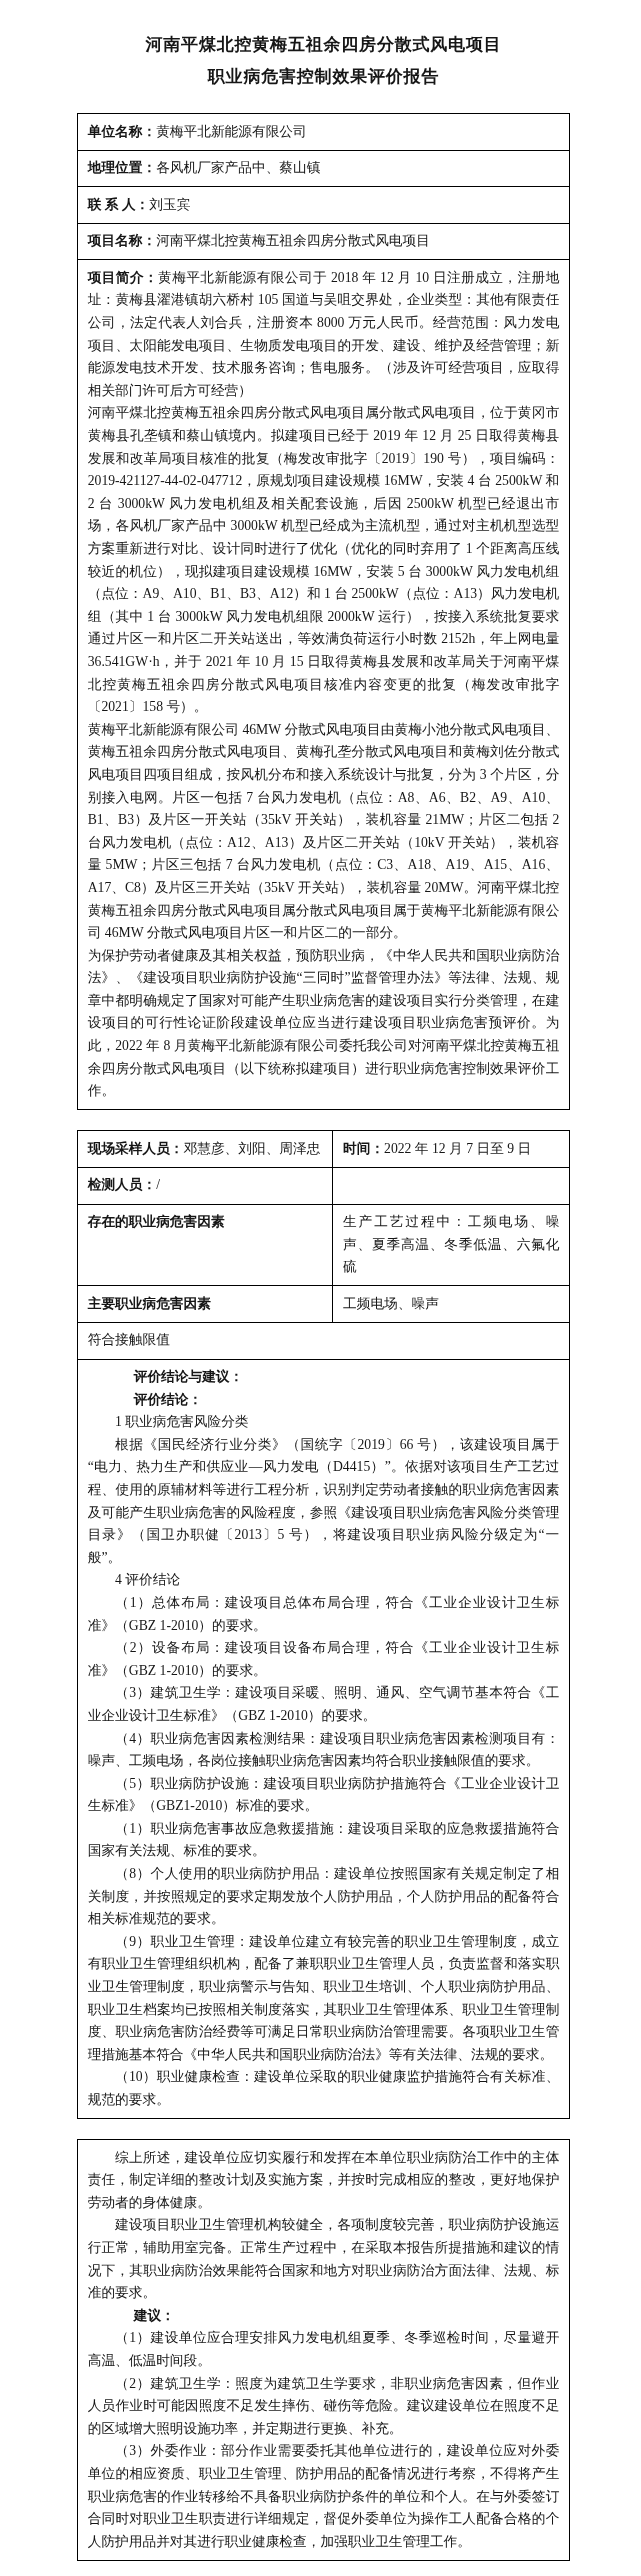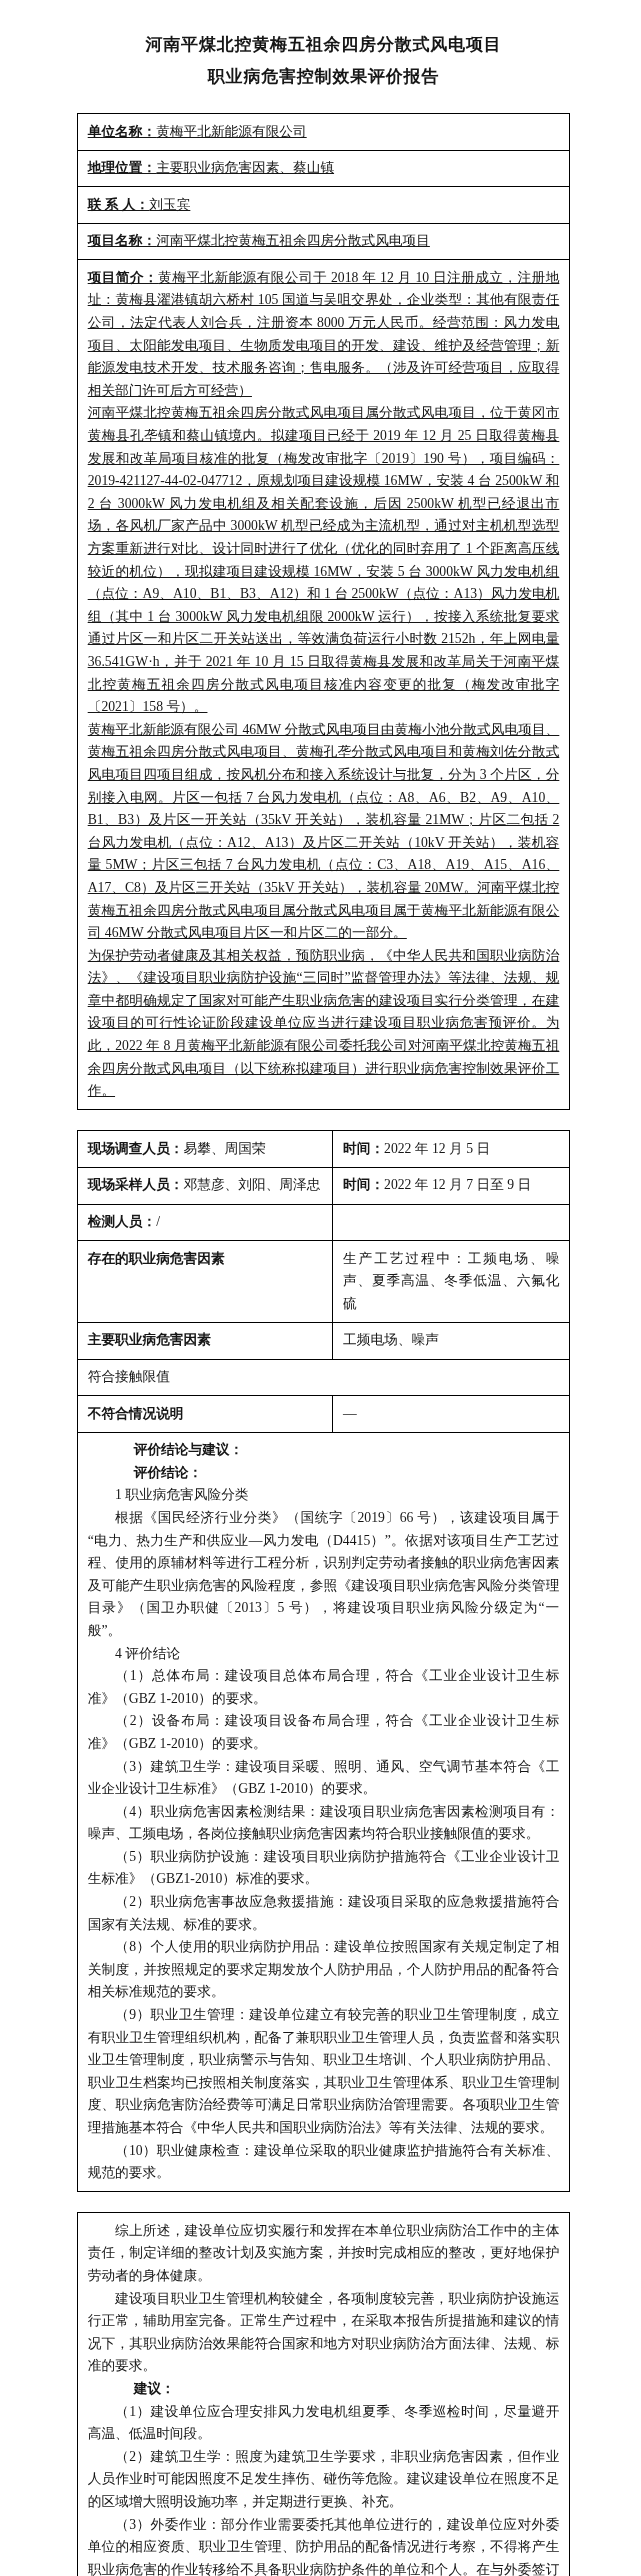--- a/index.html
+++ b/index.html
@@ -27,21 +27,20 @@
     border: 1.6px solid #000;
     font-size: 13.7px;
     line-height: 22.6px;
     text-align: justify;
     margin-top: 20px;
   }
   .box:first-of-type { margin-top: 0; }
   .irow {
     padding: 6.5px 9.7px;
     border-top: 0.8px solid #000;
-    text-decoration: underline;
   }
   .irow:first-child { border-top: none; }
   .lbl { font-weight: bold; }
   
   .trow {
     display: flex;
     border-top: 0.8px solid #000;
   }
   .trow:first-child { border-top: none; }
   .tcell-l {
@@ -72,75 +71,67 @@
   <div class="title-block">
     <div class="title-line">河南平煤北控黄梅五祖余四房分散式风电项目</div>
     <div class="title-line">职业病危害控制效果评价报告</div>
   </div>
 
   <div class="box">
     <div class="irow">
       <b class="lbl">单位名称：</b><span>黄梅平北新能源有限公司</span>
     </div>
     <div class="irow">
-      <b class="lbl">地理位置：</b><span>主要职业病危害因素、蔡山镇</span>
+      <b class="lbl">地理位置：</b><span>各风机厂家产品中、蔡山镇</span>
     </div>
     <div class="irow">
       <b class="lbl">联 系 人：</b><span>刘玉宾</span>
     </div>
     <div class="irow">
       <b class="lbl">项目名称：</b><span>河南平煤北控黄梅五祖余四房分散式风电项目</span>
     </div>
     <div class="irow">
         <div class="para"><b class="lbl">项目简介：</b>黄梅平北新能源有限公司于 2018 年 12 月 10 日注册成立，注册地址：黄梅县濯港镇胡六桥村 105 国道与吴咀交界处，企业类型：其他有限责任公司，法定代表人刘合兵，注册资本 8000 万元人民币。经营范围：风力发电项目、太阳能发电项目、生物质发电项目的开发、建设、维护及经营管理；新能源发电技术开发、技术服务咨询；售电服务。（涉及许可经营项目，应取得相关部门许可后方可经营）</div>
         <div class="para">河南平煤北控黄梅五祖余四房分散式风电项目属分散式风电项目，位于黄冈市黄梅县孔垄镇和蔡山镇境内。拟建项目已经于 2019 年 12 月 25 日取得黄梅县发展和改革局项目核准的批复（梅发改审批字〔2019〕190 号），项目编码：2019-421127-44-02-047712，原规划项目建设规模 16MW，安装 4 台 2500kW 和 2 台 3000kW 风力发电机组及相关配套设施，后因 2500kW 机型已经退出市场，各风机厂家产品中 3000kW 机型已经成为主流机型，通过对主机机型选型方案重新进行对比、设计同时进行了优化（优化的同时弃用了 1 个距离高压线较近的机位），现拟建项目建设规模 16MW，安装 5 台 3000kW 风力发电机组（点位：A9、A10、B1、B3、A12）和 1 台 2500kW（点位：A13）风力发电机组（其中 1 台 3000kW 风力发电机组限 2000kW 运行），按接入系统批复要求通过片区一和片区二开关站送出，等效满负荷运行小时数 2152h，年上网电量 36.541GW·h，并于 2021 年 10 月 15 日取得黄梅县发展和改革局关于河南平煤北控黄梅五祖余四房分散式风电项目核准内容变更的批复（梅发改审批字〔2021〕158 号）。</div>
         <div class="para">黄梅平北新能源有限公司 46MW 分散式风电项目由黄梅小池分散式风电项目、黄梅五祖余四房分散式风电项目、黄梅孔垄分散式风电项目和黄梅刘佐分散式风电项目四项目组成，按风机分布和接入系统设计与批复，分为 3 个片区，分别接入电网。片区一包括 7 台风力发电机（点位：A8、A6、B2、A9、A10、B1、B3）及片区一开关站（35kV 开关站），装机容量 21MW；片区二包括 2 台风力发电机（点位：A12、A13）及片区二开关站（10kV 开关站），装机容量 5MW；片区三包括 7 台风力发电机（点位：C3、A18、A19、A15、A16、A17、C8）及片区三开关站（35kV 开关站），装机容量 20MW。河南平煤北控黄梅五祖余四房分散式风电项目属分散式风电项目属于黄梅平北新能源有限公司 46MW 分散式风电项目片区一和片区二的一部分。</div>
         <div class="para">为保护劳动者健康及其相关权益，预防职业病，《中华人民共和国职业病防治法》、《建设项目职业病防护设施“三同时”监督管理办法》等法律、法规、规章中都明确规定了国家对可能产生职业病危害的建设项目实行分类管理，在建设项目的可行性论证阶段建设单位应当进行建设项目职业病危害预评价。为此，2022 年 8 月黄梅平北新能源有限公司委托我公司对河南平煤北控黄梅五祖余四房分散式风电项目（以下统称拟建项目）进行职业病危害控制效果评价工作。</div>
       </div>
   </div>
 
   <div class="box">
-    <div class="trow">
-      <div class="tcell-l"><b class="lbl">现场调查人员：</b><span>易攀、周国荣</span></div>
-      <div class="tcell-r"><b class="lbl">时间：</b><span>2022 年 12 月 5 日</span></div>
-    </div>
     <div class="trow">
       <div class="tcell-l"><b class="lbl">现场采样人员：</b><span>邓慧彦、刘阳、周泽忠</span></div>
       <div class="tcell-r"><b class="lbl">时间：</b><span>2022 年 12 月 7 日至 9 日</span></div>
     </div>
     <div class="trow">
       <div class="tcell-l"><b class="lbl">检测人员：</b><span>/</span></div>
     </div>
     <div class="trow">
       <div class="tcell-l"><b class="lbl">存在的职业病危害因素</b></div>
       <div class="tcell-r"><span>生产工艺过程中：工频电场、噪声、夏季高温、冬季低温、六氟化硫</span></div>
     </div>
     <div class="trow">
       <div class="tcell-l"><b class="lbl">主要职业病危害因素</b></div>
       <div class="tcell-r"><span>工频电场、噪声</span></div>
     </div>
     <div class="trow">
       <div class="tcell-r"><span>符合接触限值</span></div>
     </div>
-    <div class="trow">
-      <div class="tcell-l"><b class="lbl">不符合情况说明</b></div>
-      <div class="tcell-r"><span>—</span></div>
-    </div>
     <div class="crow">
         <div class="para bold">评价结论与建议：</div>
         <div class="para bold">评价结论：</div>
         <div class="para indent">1 职业病危害风险分类</div>
         <div class="para indent">根据《国民经济行业分类》（国统字〔2019〕66 号），该建设项目属于“电力、热力生产和供应业—风力发电（D4415）”。依据对该项目生产工艺过程、使用的原辅材料等进行工程分析，识别判定劳动者接触的职业病危害因素及可能产生职业病危害的风险程度，参照《建设项目职业病危害风险分类管理目录》（国卫办职健〔2013〕5 号），将建设项目职业病风险分级定为“一般”。</div>
         <div class="para indent">4 评价结论</div>
         <div class="para indent">（1）总体布局：建设项目总体布局合理，符合《工业企业设计卫生标准》（GBZ 1-2010）的要求。</div>
         <div class="para indent">（2）设备布局：建设项目设备布局合理，符合《工业企业设计卫生标准》（GBZ 1-2010）的要求。</div>
         <div class="para indent">（3）建筑卫生学：建设项目采暖、照明、通风、空气调节基本符合《工业企业设计卫生标准》（GBZ 1-2010）的要求。</div>
         <div class="para indent">（4）职业病危害因素检测结果：建设项目职业病危害因素检测项目有：噪声、工频电场，各岗位接触职业病危害因素均符合职业接触限值的要求。</div>
         <div class="para indent">（5）职业病防护设施：建设项目职业病防护措施符合《工业企业设计卫生标准》（GBZ1-2010）标准的要求。</div>
-        <div class="para indent">（2）职业病危害事故应急救援措施：建设项目采取的应急救援措施符合国家有关法规、标准的要求。</div>
+        <div class="para indent">（1）职业病危害事故应急救援措施：建设项目采取的应急救援措施符合国家有关法规、标准的要求。</div>
         <div class="para indent">（8）个人使用的职业病防护用品：建设单位按照国家有关规定制定了相关制度，并按照规定的要求定期发放个人防护用品，个人防护用品的配备符合相关标准规范的要求。</div>
         <div class="para indent">（9）职业卫生管理：建设单位建立有较完善的职业卫生管理制度，成立有职业卫生管理组织机构，配备了兼职职业卫生管理人员，负责监督和落实职业卫生管理制度，职业病警示与告知、职业卫生培训、个人职业病防护用品、职业卫生档案均已按照相关制度落实，其职业卫生管理体系、职业卫生管理制度、职业病危害防治经费等可满足日常职业病防治管理需要。各项职业卫生管理措施基本符合《中华人民共和国职业病防治法》等有关法律、法规的要求。</div>
         <div class="para indent">（10）职业健康检查：建设单位采取的职业健康监护措施符合有关标准、规范的要求。</div>
       </div>
   </div>
 
   <div class="box">
     <div class="crow">
         <div class="para indent">综上所述，建设单位应切实履行和发挥在本单位职业病防治工作中的主体责任，制定详细的整改计划及实施方案，并按时完成相应的整改，更好地保护劳动者的身体健康。</div>
         <div class="para indent">建设项目职业卫生管理机构较健全，各项制度较完善，职业病防护设施运行正常，辅助用室完备。正常生产过程中，在采取本报告所提措施和建议的情况下，其职业病防治效果能符合国家和地方对职业病防治方面法律、法规、标准的要求。</div>

